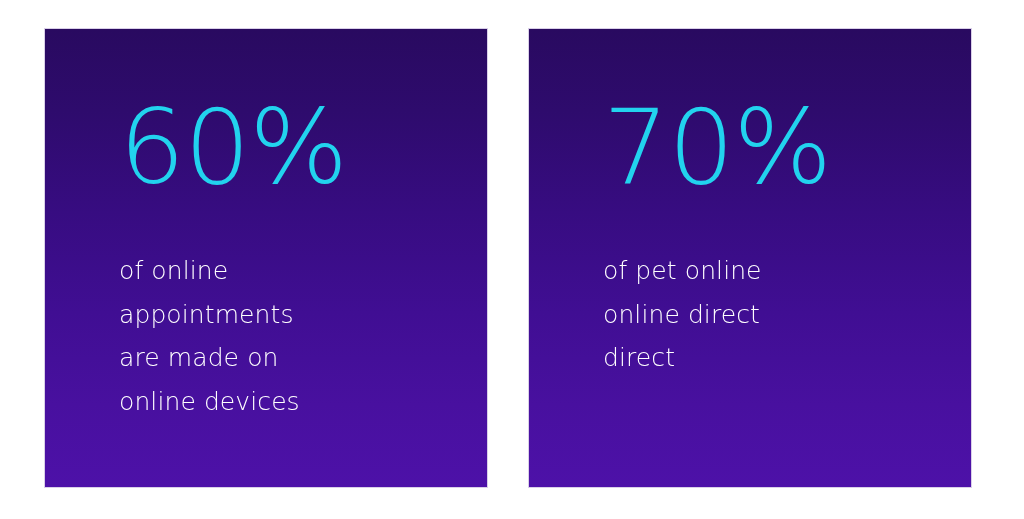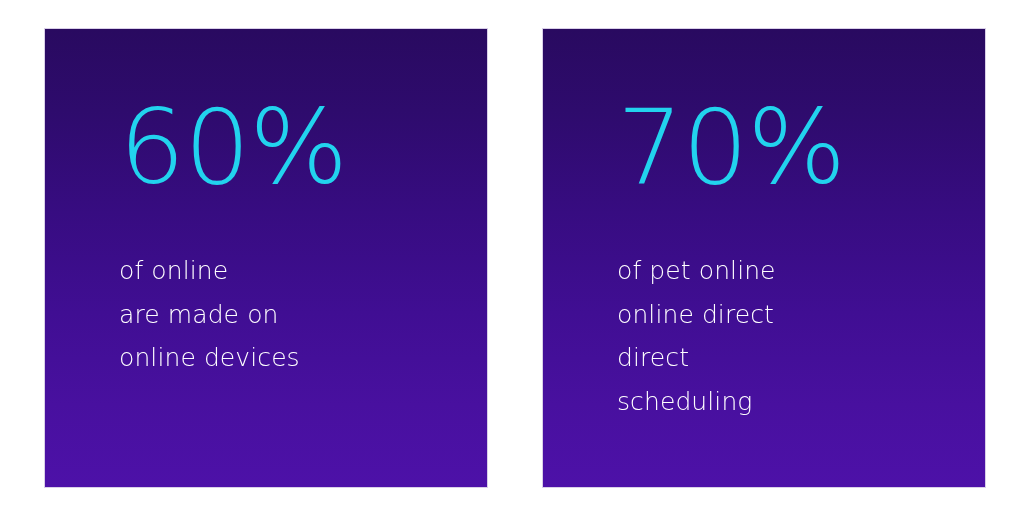--- a/index.html
+++ b/index.html
@@ -40,21 +40,21 @@
                 #48109f 82%,
                 #4d11a8 100%);
     border: 1px solid #d9cfe8;
     overflow: hidden;
     display: flex;
     flex-direction: column;
     justify-content: flex-start;
   }
 
   .stat-card.card-left  { left: 44px; }
-  .stat-card.card-right { left: 542px; }
+  .stat-card.card-right { left: 528px; }
 
   .stat-inner {
     padding-left: 74px;
     padding-right: 24px;
     padding-top: 66px;
     width: 100%;
     box-sizing: border-box;
   }
 
   .stat-value {
@@ -87,31 +87,31 @@
 </head>
 <body>
 
 <div class="stats-board">
 
   <div class="stat-card card-left">
     <div class="stat-inner">
       <div class="stat-value">60%</div>
       <div class="stat-desc">
         <span class="desc-line">of online</span>
+        <span class="desc-line">appointments</span>
         <span class="desc-line">are made on</span>
         <span class="desc-line">online devices</span>
       </div>
     </div>
   </div>
 
   <div class="stat-card card-right">
     <div class="stat-inner">
       <div class="stat-value">70%</div>
       <div class="stat-desc">
         <span class="desc-line">of pet online</span>
         <span class="desc-line">online direct</span>
         <span class="desc-line">direct</span>
-        <span class="desc-line">scheduling</span>
       </div>
     </div>
   </div>
 
 </div>
 
 </body></html>

